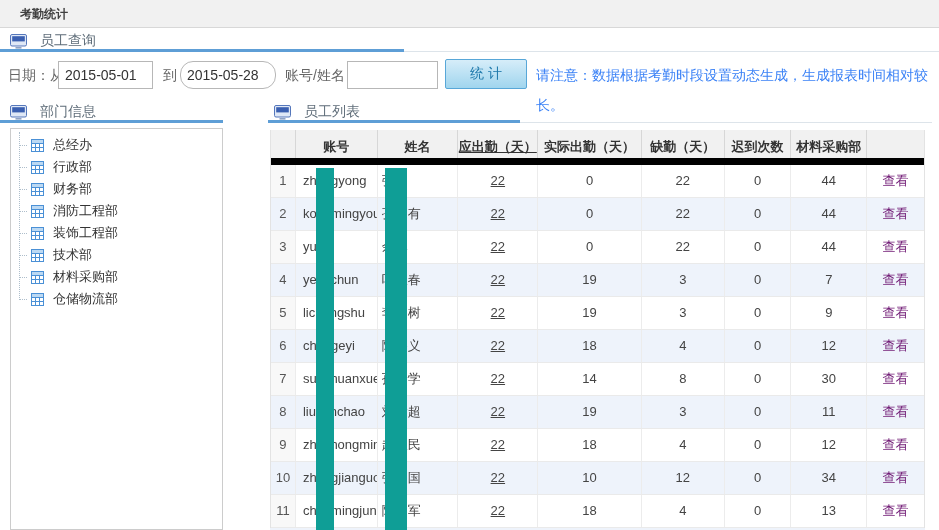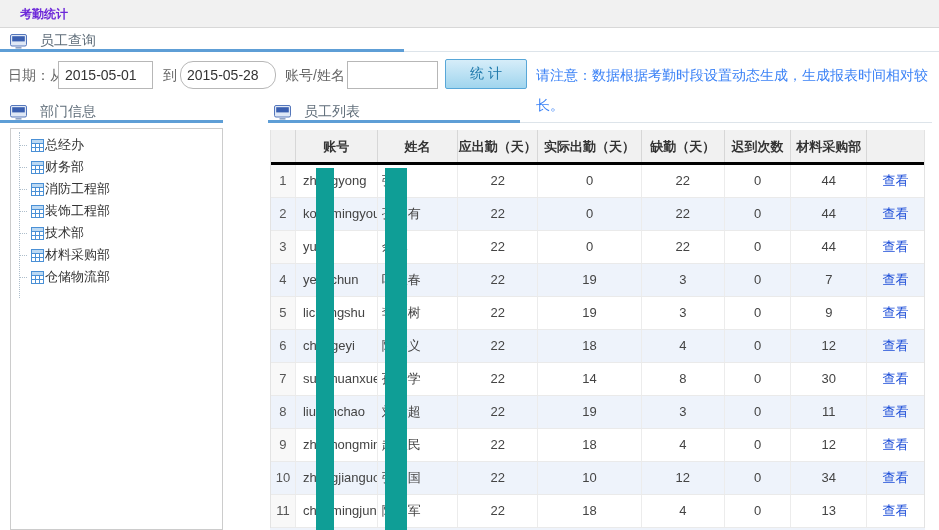--- a/index.html
+++ b/index.html
@@ -3,21 +3,21 @@
 <meta charset="utf-8">
 <style>
   * { margin:0; padding:0; box-sizing:border-box; }
   html,body { width:939px; height:530px; overflow:hidden; background:#fff;
     font-family:"Liberation Sans","DejaVu Sans",sans-serif; }
 
   
   .topbar { position:absolute; left:0; top:0; width:939px; height:28px;
     background:#f1f1f1; border-bottom:1px solid #d8d8d8; }
   .topbar-title { position:absolute; left:20px; top:0; line-height:28px;
-    font-size:12px; font-weight:bold; color:#6d28d9; }
+    font-size:12px; font-weight:bold; color:#404040; }
 
   
   .sec-head { position:absolute; height:18px; display:flex; align-items:center; gap:13px; }
   .sec-label { font-size:14px; color:#5f6d79; }
   .blue-bar { position:absolute; height:3px; background:#5e9ed6; }
   .gray-line { position:absolute; height:1px; background:#dde4ea; }
 
   
   .q-label { position:absolute; top:60px; height:30px; line-height:30px; font-size:14px; color:#666; }
   .q-input { position:absolute; top:61px; height:28px; border:1px solid #b7b7b7;
@@ -30,39 +30,39 @@
   
   .tree-box { position:absolute; left:10px; top:128px; width:213px; height:402px;
     border:1px solid #cccccc; background:#fff; }
   .tree-vline { position:absolute; left:19px; top:132px; width:0; height:166px;
     border-left:1px dotted #aebecb; }
   .tree-items { position:absolute; left:0; top:134px; width:223px; }
   .tree-item { position:relative; height:22px; display:flex; align-items:center; cursor:pointer; }
   .tree-stub { display:inline-block; width:8px; height:0; border-top:1px dotted #aebecb;
     margin-left:19px; }
   .grid-icon { display:inline-flex; margin-left:4px; }
-  .tree-label { font-size:13px; color:#333; margin-left:1px; }
+  .tree-label { font-size:13px; color:#333; margin-left:9px; }
 
   
   .etable { position:absolute; left:270px; top:130px; width:655px;
     border-left:1px solid #e3e3e3; border-right:1px solid #e3e3e3; }
-  .thead { display:flex; height:35px; background:#f1f1f1; border-bottom:3px solid #000000; }
+  .thead { display:flex; height:35px; background:#f1f1f1; border-bottom:7px solid #000000; }
   .thead .cell { line-height:34px; font-size:13px; font-weight:bold; color:#333;
     border-right:1px solid #d7d7d7; text-align:center; overflow:hidden; white-space:nowrap; }
   .trow { display:flex; height:33px; background:#fff; border-bottom:1px solid #eaeaea; }
   .trow.alt { background:#eef3fb; }
   .trow .cell { line-height:32px; font-size:13px; color:#444; border-right:1px solid #ececec;
     text-align:center; overflow:hidden; white-space:nowrap; }
-  .c0{width:25px;} .c1{width:82px;} .c2{width:81px;} .c3{width:80px;} .c4{width:104px;}
+  .c0{width:25px;} .c1{width:82px;} .c2{width:81px;} .c3{width:80px;text-decoration:underline;} .c4{width:104px;}
   .c5{width:83px;} .c6{width:67px;} .c7{width:76px;} .c8{width:57px; border-right:none !important;}
   .trow .c0 { background:#f8f8f8; color:#555; }
   .trow.alt .c0 { background:transparent; }
   .cell.acct { text-align:left; padding-left:7px; }
   .cell.pname { text-align:left; padding-left:4px; }
-  .view-link { color:#1d4ed8; text-decoration:none; cursor:pointer; }
+  .view-link { color:#701a75; text-decoration:none; cursor:pointer; }
   .row12 { position:absolute; left:270px; top:528px; width:655px; height:2px; background:#eef3fb; }
 
   
   .redact { position:absolute; top:168px; height:362px; background:#0f9e96; z-index:5; }
   .redact.b1 { left:316px; width:18px; }
   .redact.b2 { left:385px; width:22px; }
 </style>
 </head>
 <body>
 
@@ -113,20 +113,34 @@
         <svg width="13" height="13" viewBox="0 0 13 13">
           <rect x="0.5" y="0.5" width="12" height="12" fill="#ffffff" stroke="#4a90d6"></rect>
           <rect x="1" y="1" width="11" height="3.2" fill="#bcd9f3"></rect>
           <line x1="0.5" y1="4.5" x2="12.5" y2="4.5" stroke="#4a90d6"></line>
           <line x1="0.5" y1="8.5" x2="12.5" y2="8.5" stroke="#4a90d6"></line>
           <line x1="4.5" y1="4.5" x2="4.5" y2="12.5" stroke="#4a90d6"></line>
           <line x1="8.5" y1="4.5" x2="8.5" y2="12.5" stroke="#4a90d6"></line>
         </svg>
       </span>
       <span class="tree-label">总经办</span>
+    </div>
+    <div class="tree-item">
+      <span class="tree-stub"></span>
+      <span class="grid-icon">
+        <svg width="13" height="13" viewBox="0 0 13 13">
+          <rect x="0.5" y="0.5" width="12" height="12" fill="#ffffff" stroke="#4a90d6"></rect>
+          <rect x="1" y="1" width="11" height="3.2" fill="#bcd9f3"></rect>
+          <line x1="0.5" y1="4.5" x2="12.5" y2="4.5" stroke="#4a90d6"></line>
+          <line x1="0.5" y1="8.5" x2="12.5" y2="8.5" stroke="#4a90d6"></line>
+          <line x1="4.5" y1="4.5" x2="4.5" y2="12.5" stroke="#4a90d6"></line>
+          <line x1="8.5" y1="4.5" x2="8.5" y2="12.5" stroke="#4a90d6"></line>
+        </svg>
+      </span>
+      <span class="tree-label">行政部</span>
     </div>
     <div class="tree-item">
       <span class="tree-stub"></span>
       <span class="grid-icon">
         <svg width="13" height="13" viewBox="0 0 13 13">
           <rect x="0.5" y="0.5" width="12" height="12" fill="#ffffff" stroke="#4a90d6"></rect>
           <rect x="1" y="1" width="11" height="3.2" fill="#bcd9f3"></rect>
           <line x1="0.5" y1="4.5" x2="12.5" y2="4.5" stroke="#4a90d6"></line>
           <line x1="0.5" y1="8.5" x2="12.5" y2="8.5" stroke="#4a90d6"></line>
           <line x1="4.5" y1="4.5" x2="4.5" y2="12.5" stroke="#4a90d6"></line>

